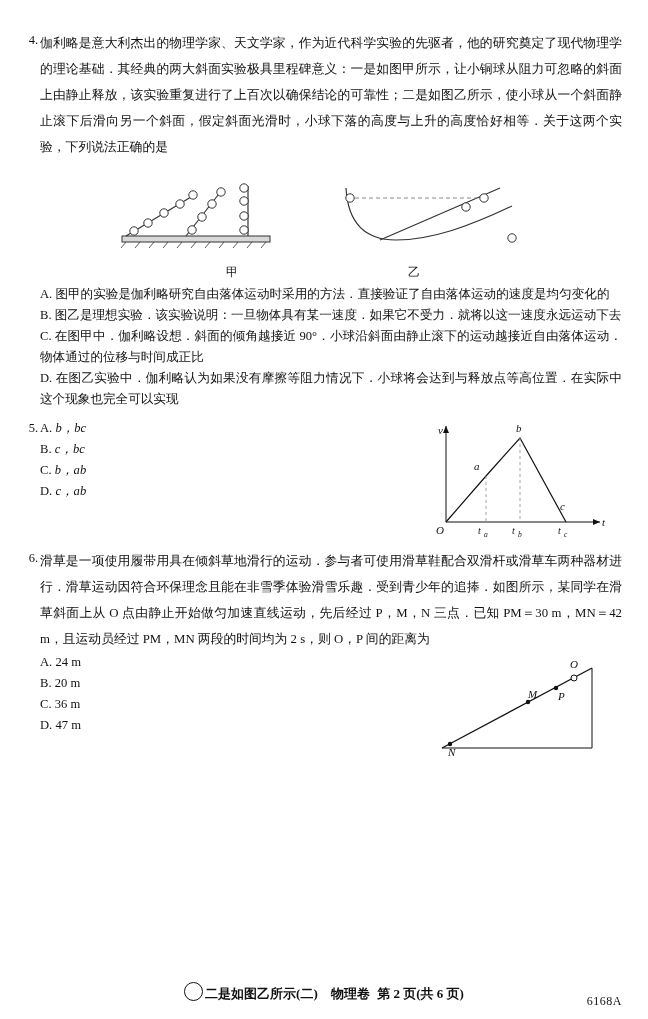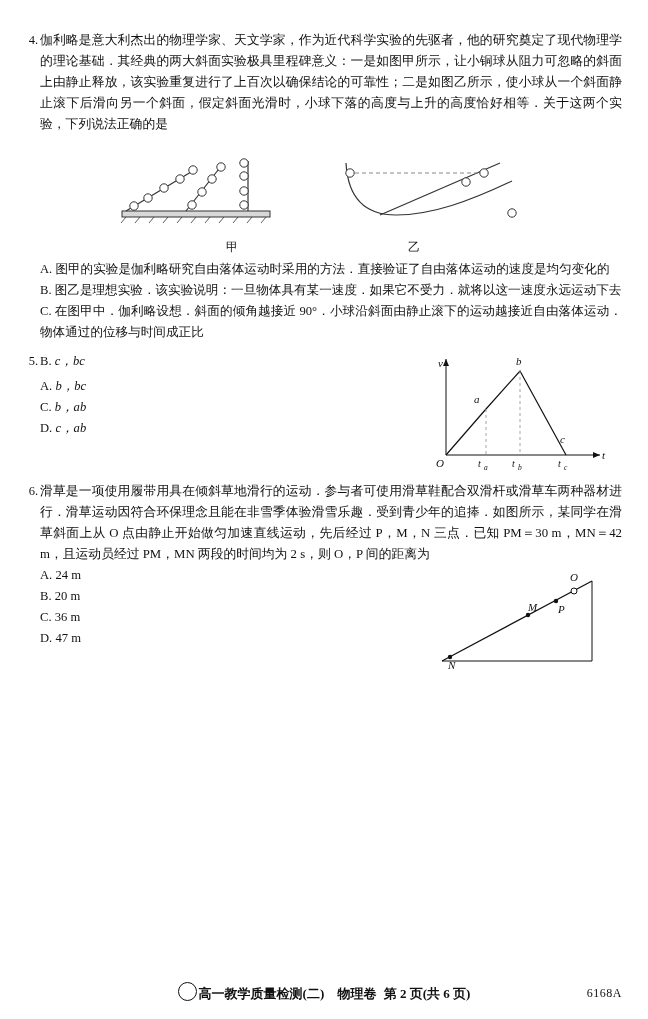--- a/index.html
+++ b/index.html
@@ -26,21 +26,21 @@
     position:absolute;
     left:0;top:0;
     width:20px;
     text-align:right;
     font-size:12.5px;
     line-height:21px;
   }
   .qbody{
     margin-left:22px;
     font-size:12.8px;
-    line-height:21px;
+    line-height:26px;
     text-align:justify;
     text-justify:inter-ideograph;
   }
   .opt{
     font-size:12.6px;
     line-height:21px;
     margin-left:22px;
     text-align:justify;
     text-justify:inter-ideograph;
   }
@@ -52,21 +52,21 @@
     left:0; bottom:16px;
     width:648px;
     text-align:center;
     font-size:13px;
     font-weight:bold;
     font-family:"Liberation Serif", serif;
   }
   .footer .code{
     position:absolute;
     right:26px;
-    top:4px;
+    top:12px;
     font-size:12px;
     font-weight:normal;
     letter-spacing:0.5px;
   }
   .footer .circle{
     display:inline-block;
     width:17px;height:17px;
     border:1px solid #111;
     border-radius:50%;
     vertical-align:-3px;
@@ -145,20 +145,24 @@
       <span>图甲的实验是伽利略研究自由落体运动时采用的方法．直接验证了自由落体运动的速度是均匀变化的</span>
     </div>
     <div class="opt">
       <span class="lbl">B.</span>
       <span>图乙是理想实验．该实验说明：一旦物体具有某一速度．如果它不受力．就将以这一速度永远运动下去</span>
     </div>
     <div class="opt">
       <span class="lbl">C.</span>
       <span>在图甲中．伽利略设想．斜面的倾角越接近 90°．小球沿斜面由静止滚下的运动越接近自由落体运动．物体通过的位移与时间成正比</span>
     </div>
+    <div class="opt">
+      <span class="lbl">D.</span>
+      <span>在图乙实验中．伽利略认为如果没有摩擦等阻力情况下．小球将会达到与释放点等高位置．在实际中这个现象也完全可以实现</span>
+    </div>
   </div>
 
   <div class="q" style="margin-top:8px;">
     <div class="qnum">5.</div>
 
     <div class="float-right-fig">
       <svg width="190" height="120" viewBox="0 0 190 120">
 
         <line x1="22" y1="104" x2="176" y2="104" stroke="#111" stroke-width="1"></line>
         <polygon points="176,104 169,101 169,107" fill="#111"></polygon>
@@ -178,27 +182,27 @@
         <text x="136" y="92" font-family="Liberation Serif, serif" font-size="11" font-style="italic" fill="#111">c</text>
         <text x="54" y="116" font-family="Liberation Serif, serif" font-size="10" font-style="italic" fill="#111">t</text>
         <text x="60" y="119" font-family="Liberation Serif, serif" font-size="7.5" font-style="italic" fill="#111">a</text>
         <text x="88" y="116" font-family="Liberation Serif, serif" font-size="10" font-style="italic" fill="#111">t</text>
         <text x="94" y="119" font-family="Liberation Serif, serif" font-size="7.5" font-style="italic" fill="#111">b</text>
         <text x="134" y="116" font-family="Liberation Serif, serif" font-size="10" font-style="italic" fill="#111">t</text>
         <text x="140" y="119" font-family="Liberation Serif, serif" font-size="7.5" font-style="italic" fill="#111">c</text>
       </svg>
     </div>
 
-    <div class="opt">
-      <span class="lbl">B.</span>
-      <span class="italic">c，bc</span>
-    </div>
     <div class="opt" style="margin-top:4px;">
       <span class="lbl">A.</span>
       <span class="italic">b，bc</span>
+    </div>
+    <div class="opt">
+      <span class="lbl">B.</span>
+      <span class="italic">c，bc</span>
     </div>
     <div class="opt">
       <span class="lbl">C.</span>
       <span class="italic">b，ab</span>
     </div>
     <div class="opt">
       <span class="lbl">D.</span>
       <span class="italic">c，ab</span>
     </div>
     <div class="clear"></div>
@@ -239,19 +243,19 @@
       <span>36 m</span>
     </div>
     <div class="opt">
       <span class="lbl">D.</span>
       <span>47 m</span>
     </div>
     <div class="clear"></div>
   </div>
 
   <div class="footer">
-    <span class="circle"></span><span>高一教学质量检测(二)</span>
+    <span class="circle"></span><span>二是如图乙所示(二)</span>
     <span style="margin-left:10px;">物理卷</span>
     <span style="margin-left:4px;">第 2 页(共 6 页)</span>
     <span class="code">6168A</span>
   </div>
 
 </div>
 
 </body></html>

